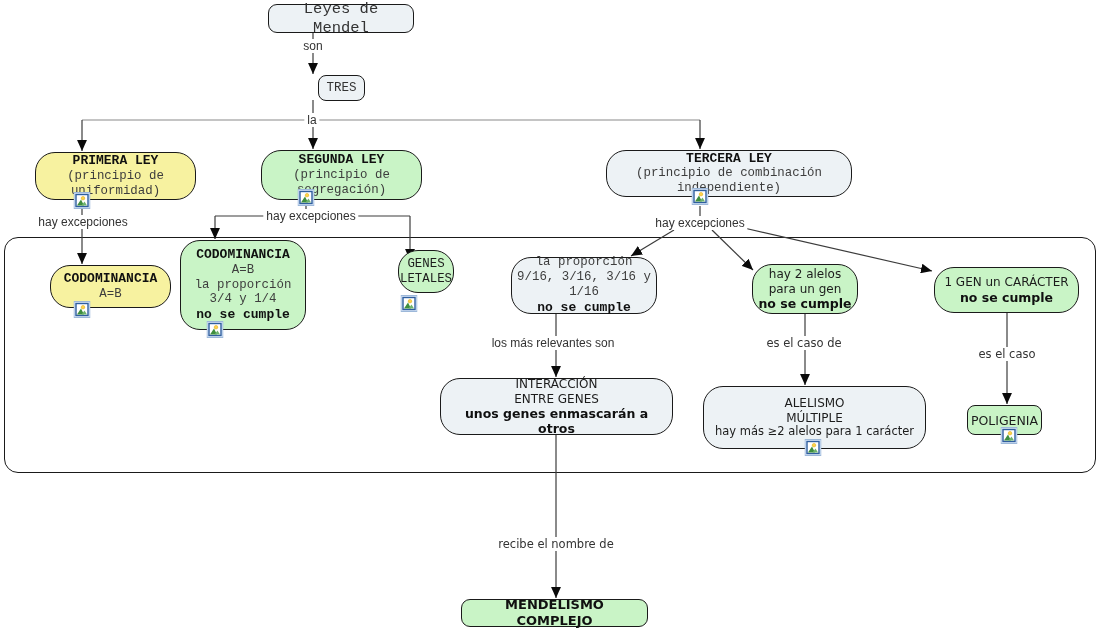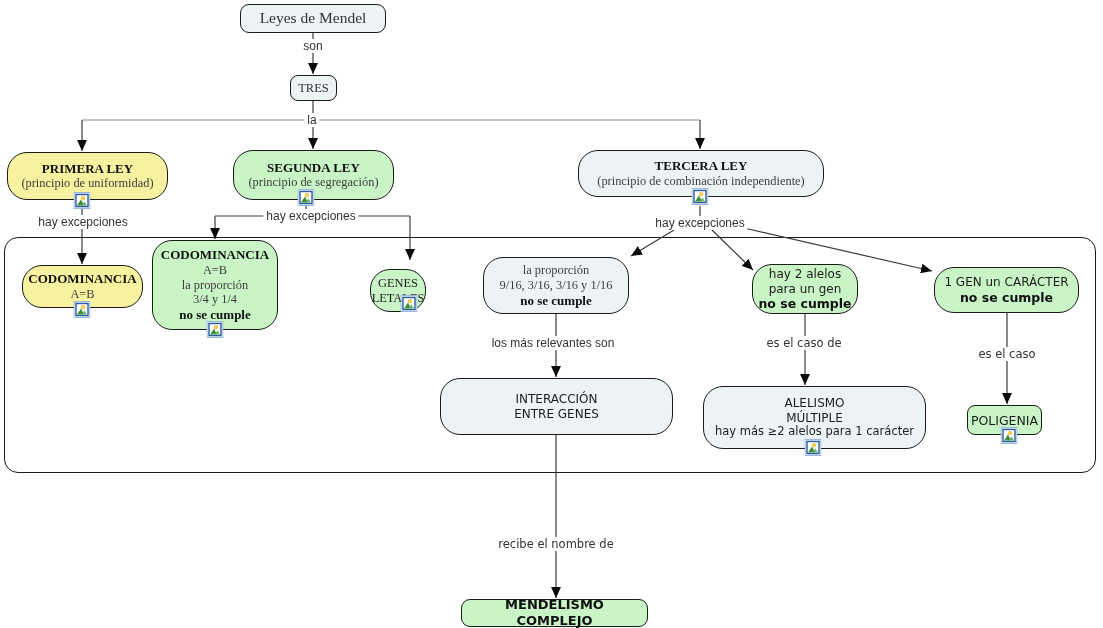--- a/index.html
+++ b/index.html
@@ -33,21 +33,21 @@
     display:flex; flex-direction:column;
     align-items:center; justify-content:center;
     text-align:center;
     line-height:1.2;
     z-index:2;
     padding:2px 4px;
   }
   .c-light  { background:var(--light,  #edf2f5); }
   .c-yellow { background:var(--yellow, #f7f2a0); }
   .c-green  { background:var(--green,  #c9f4c6); }
-  .f-geo { font-family:Liberation Serif, serif; }
+  .f-geo { font-family:Liberation Mono, monospace;margin-left:28px; }
   .f-ver { font-family:"DejaVu Sans", sans-serif; }
   .t-bold { font-weight:bold; color:#101010; font-size:13px; }
   .t-reg  { color:#3d3d3d; font-size:12.4px; }
   .t-dark { color:#1c1c1c; font-size:12.4px; }
   .root-label { color:#333; font-size:15.5px; }
   .tres-label { color:#333; font-size:12.5px; }
   
   .elabel {
     position:absolute;
     transform:translate(-50%,-50%);
@@ -137,21 +137,21 @@
 </div>
 
 <div class="node c-green f-geo" style="left:152px;top:240px;width:126px;height:90px">
   <div class="t-bold">CODOMINANCIA</div>
   <div class="t-reg">A=B</div>
   <div class="t-reg">la proporción</div>
   <div class="t-reg">3/4 y 1/4</div>
   <div class="t-bold">no se cumple</div>
 </div>
 
-<div class="node c-green f-geo" style="left:370px;top:269px;width:56px;height:43px">
+<div class="node c-green f-geo" style="left:370px;top:250px;width:56px;height:43px">
   <div class="t-dark">GENES</div>
   <div class="t-dark">LETALES</div>
 </div>
 
 <div class="node c-light f-geo" style="left:483px;top:257px;width:146px;height:57px">
   <div class="t-reg">la proporción</div>
   <div class="t-reg">9/16, 3/16, 3/16 y 1/16</div>
   <div class="t-bold">no se cumple</div>
 </div>
 
@@ -162,20 +162,21 @@
 </div>
 
 <div class="node c-green f-ver" style="left:934px;top:267px;width:145px;height:46px">
   <div class="t-dark" style="font-size:12px">1 GEN un CARÁCTER</div>
   <div class="t-bold" style="font-size:12.5px">no se cumple</div>
 </div>
 
 <div class="node c-light f-ver" style="left:440px;top:378px;width:233px;height:57px">
   <div class="t-dark" style="font-size:12px">INTERACCIÓN</div>
   <div class="t-dark" style="font-size:12px">ENTRE GENES</div>
+  <div class="t-bold" style="font-size:12.5px">unos genes enmascarán a otros</div>
 </div>
 
 <div class="node c-light f-ver" style="left:703px;top:386px;width:223px;height:63px">
   <div class="t-dark" style="font-size:12px">ALELISMO</div>
   <div class="t-dark" style="font-size:12px">MÚLTIPLE</div>
   <div class="t-dark" style="font-size:11.5px">hay más ≥2 alelos para 1 carácter</div>
 </div>
 
 <div class="node c-green f-ver" style="left:967px;top:405px;width:75px;height:30px;border-radius:8px">
   <div class="t-dark" style="font-size:12.5px">POLIGENIA</div>

